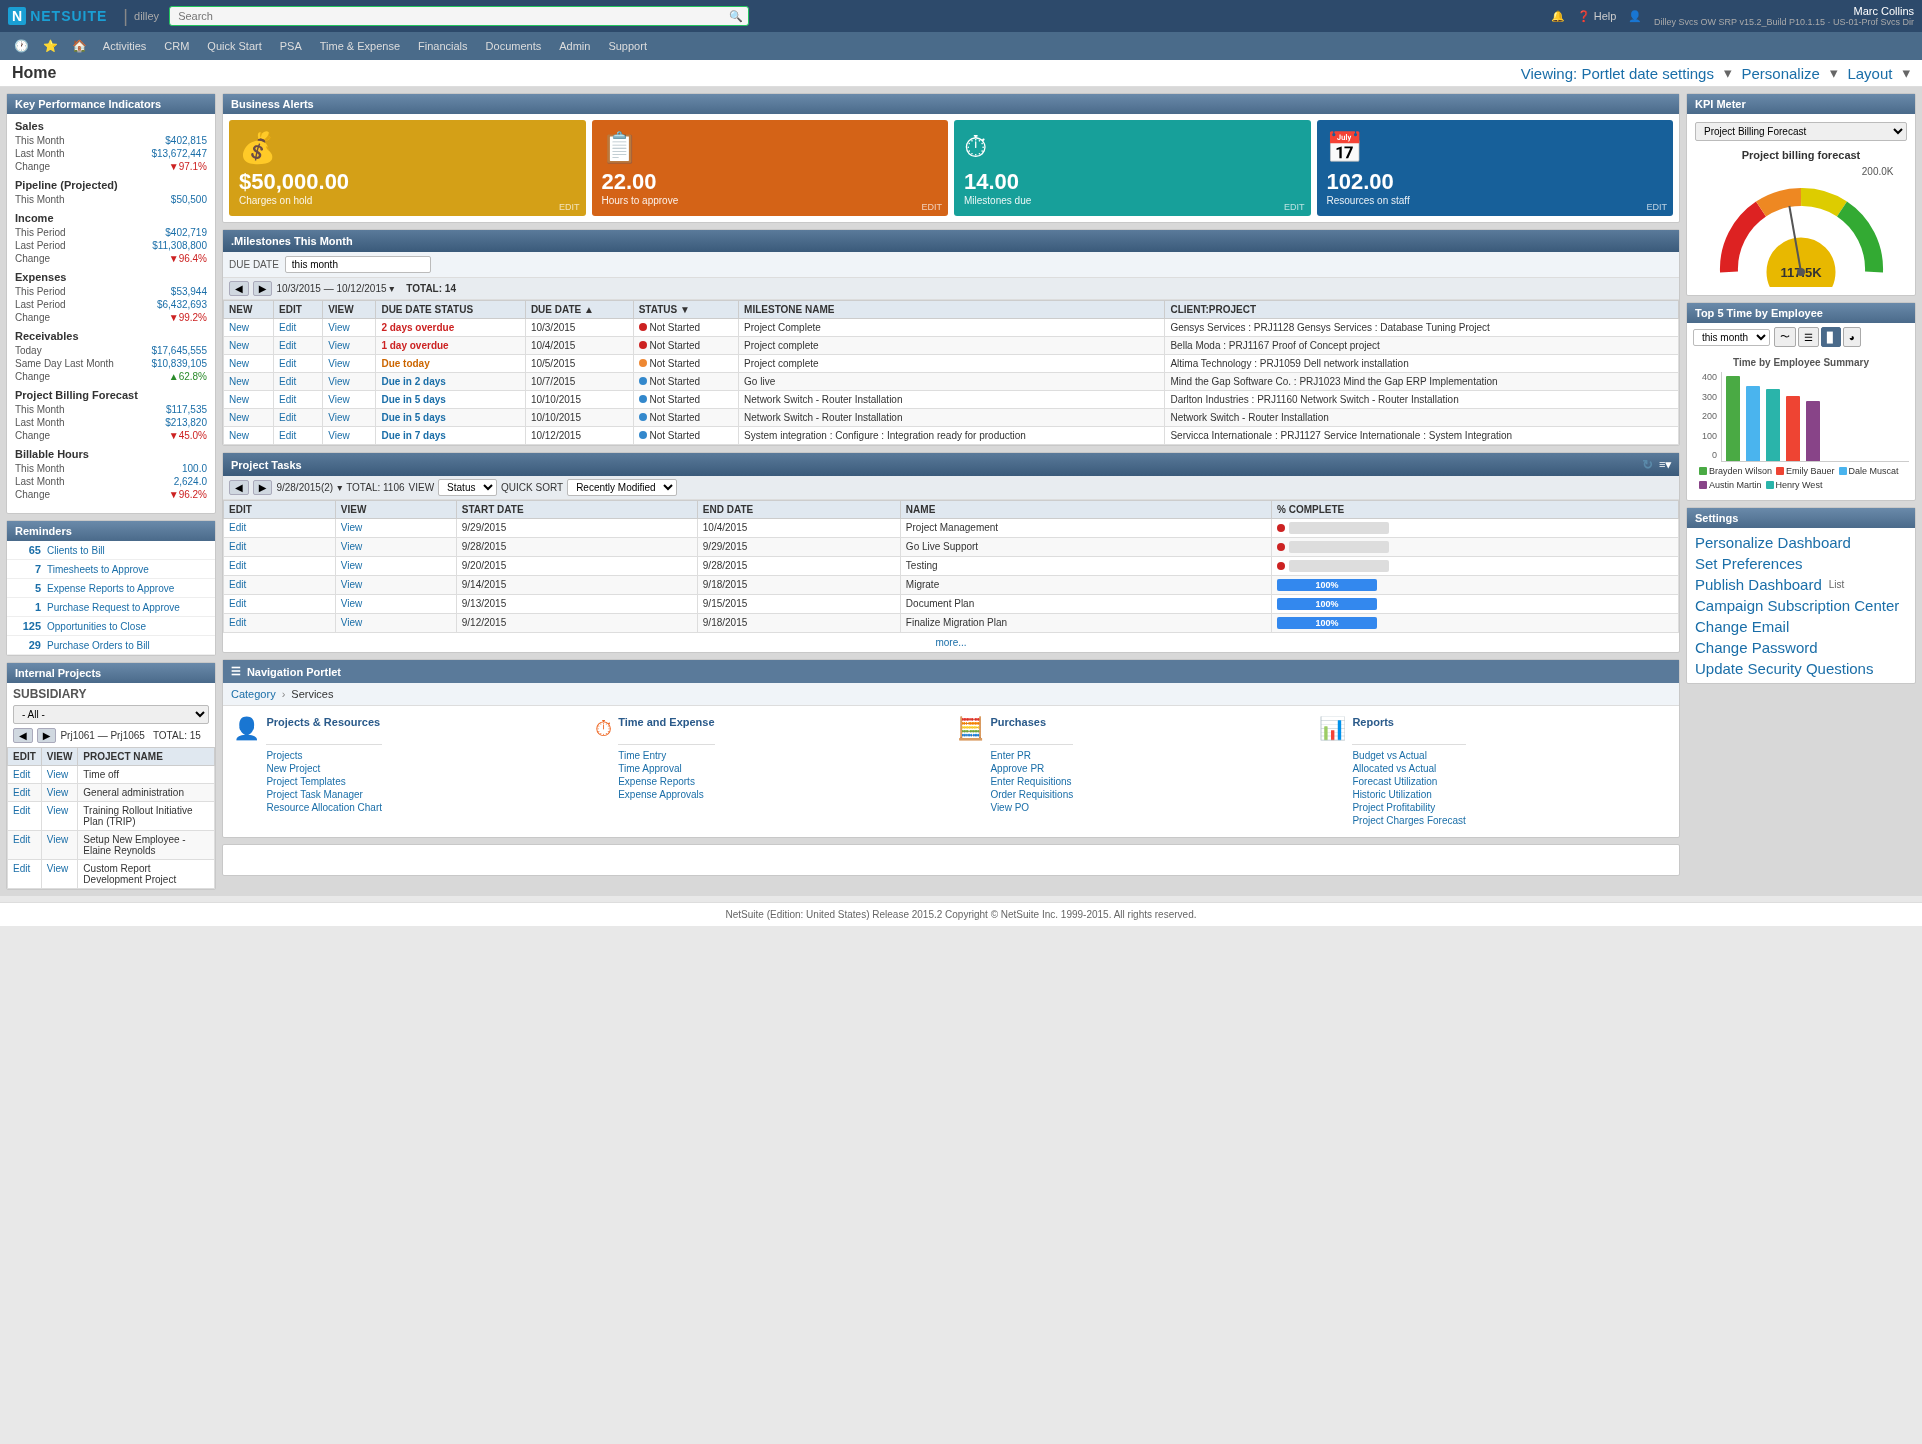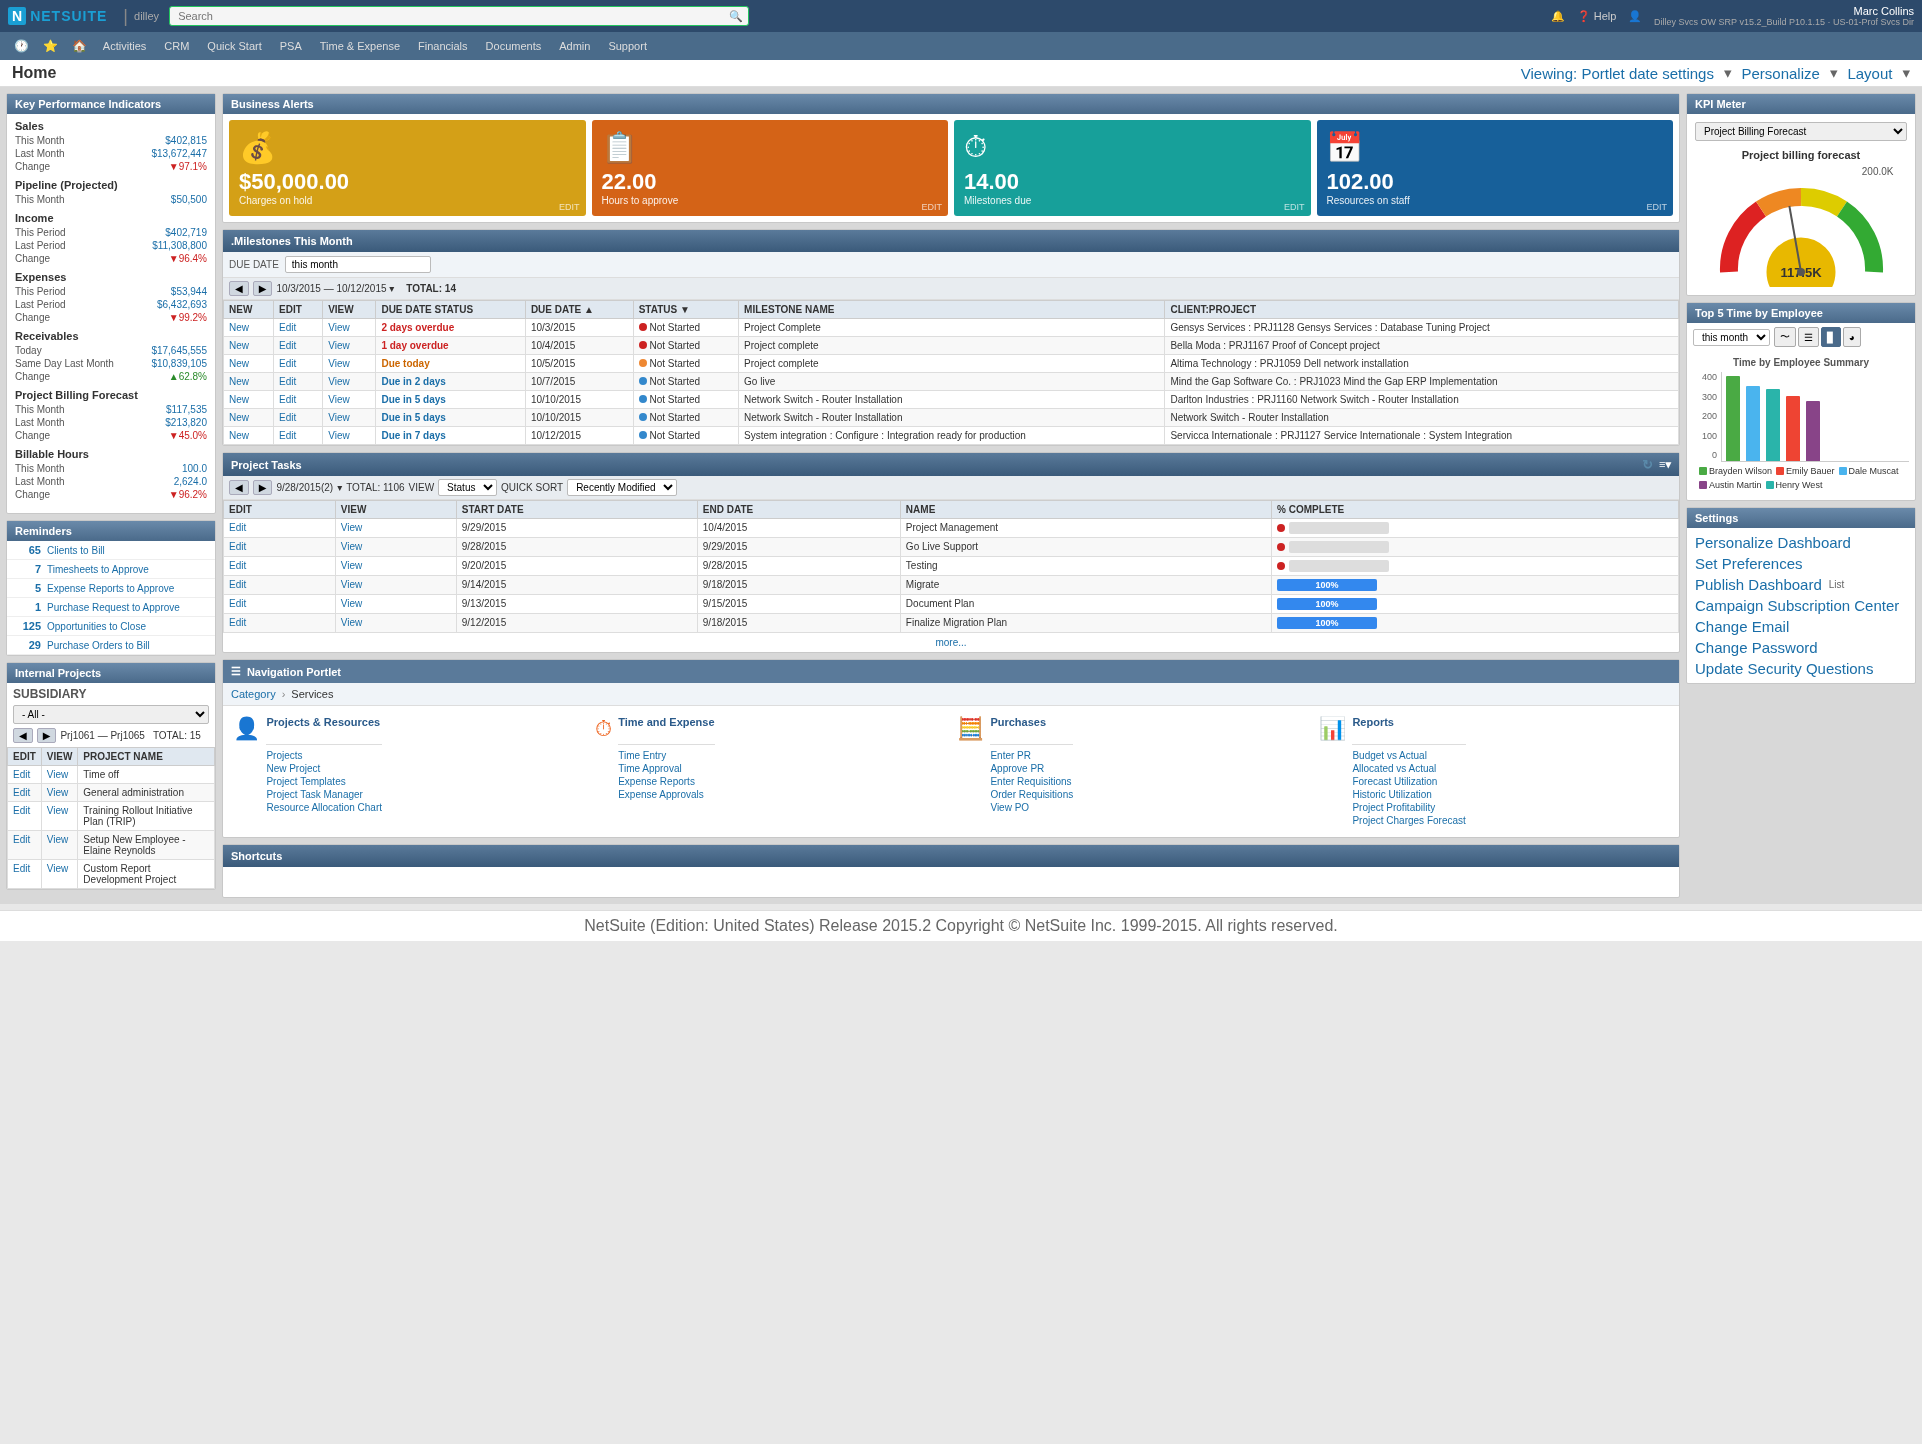--- a/index.html
+++ b/index.html
@@ -135,21 +135,21 @@
     .nav-grid { display: grid; grid-template-columns: repeat(4, 1fr); gap: 12px; padding: 10px; }
     .nav-category { display: flex; flex-direction: column; gap: 4px; }
     .nav-category-title { font-weight: bold; color: #2a5a8a; font-size: 11px; border-bottom: 1px solid #ddd; padding-bottom: 16px; margin-bottom: 4px; }
     .nav-category-link { color: #1a6ea8; font-size: 10px; cursor: pointer; padding: 1px 0; display: flex; align-items: center; gap: 4px; }
     .nav-icon-area { display: flex; gap: 6px; align-items: flex-start; }
 
     
     .shortcuts-portlet { background: white; border: 1px solid #c8c8c8; border-radius: 2px; }
 
     
-    .footer { background: white; text-align: center; padding: 6px; font-size: 16px; color: #666; border-top: 1px solid #ddd; margin-top: 6px; }
+    .footer { background: white; text-align: center; padding: 6px; font-size: 10px; color: #666; border-top: 1px solid #ddd; margin-top: 6px; }
 
     
     ::-webkit-scrollbar { width: 6px; height: 6px; }
     ::-webkit-scrollbar-track { background: #f0f0f0; }
     ::-webkit-scrollbar-thumb { background: #aaa; border-radius: 3px; }
     .refresh-btn { color: #5a8aaa; font-size: 13px; cursor: pointer; }
   </style>
 </head>
 <body>
 
@@ -728,23 +728,20 @@
               <a class="nav-category-link">Historic Utilization</a>
               <a class="nav-category-link">Project Profitability</a>
               <a class="nav-category-link">Project Charges Forecast</a>
             </div>
           </div>
         </div>
       </div>
     </div>
 
     <div class="portlet shortcuts-portlet">
-      <div class="section-header">
-        <span>Shortcuts</span>
-      </div>
       <div style="padding:6px;min-height:30px;"></div>
     </div>
 
   </div>
 
   <div class="right-panel">
 
     <div class="portlet">
       <div class="portlet-header">
         <span>KPI Meter</span>

